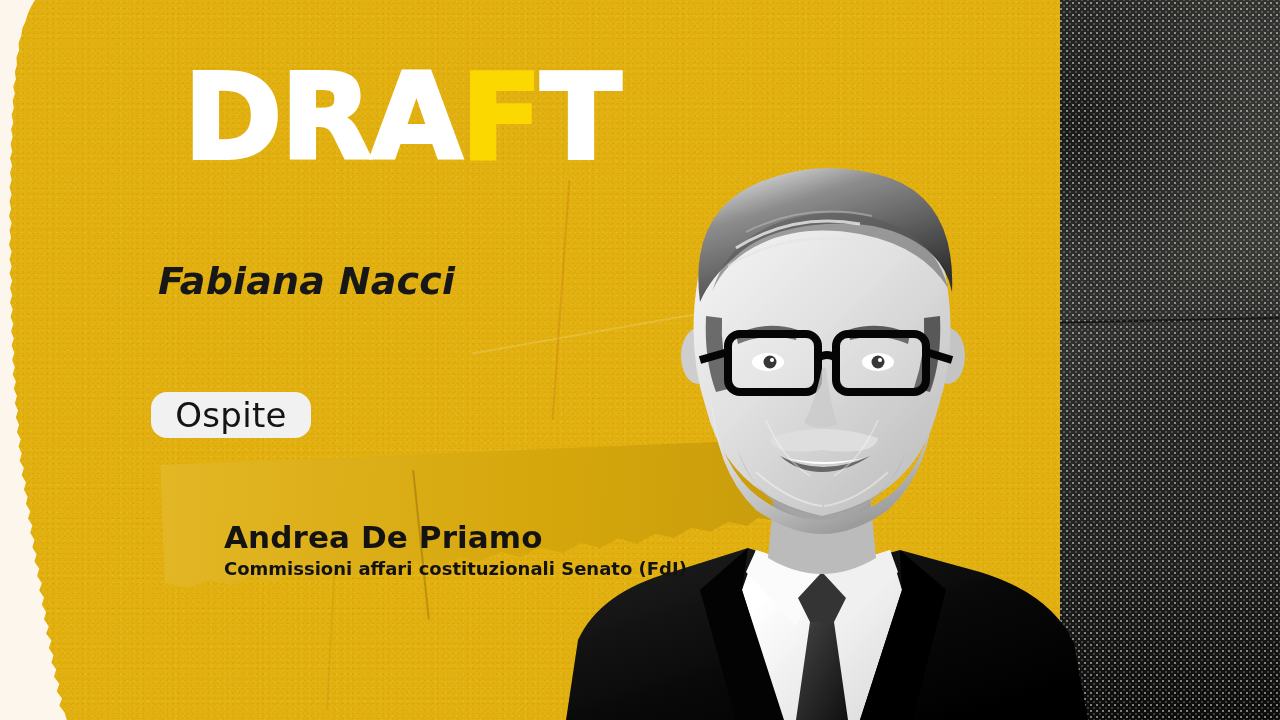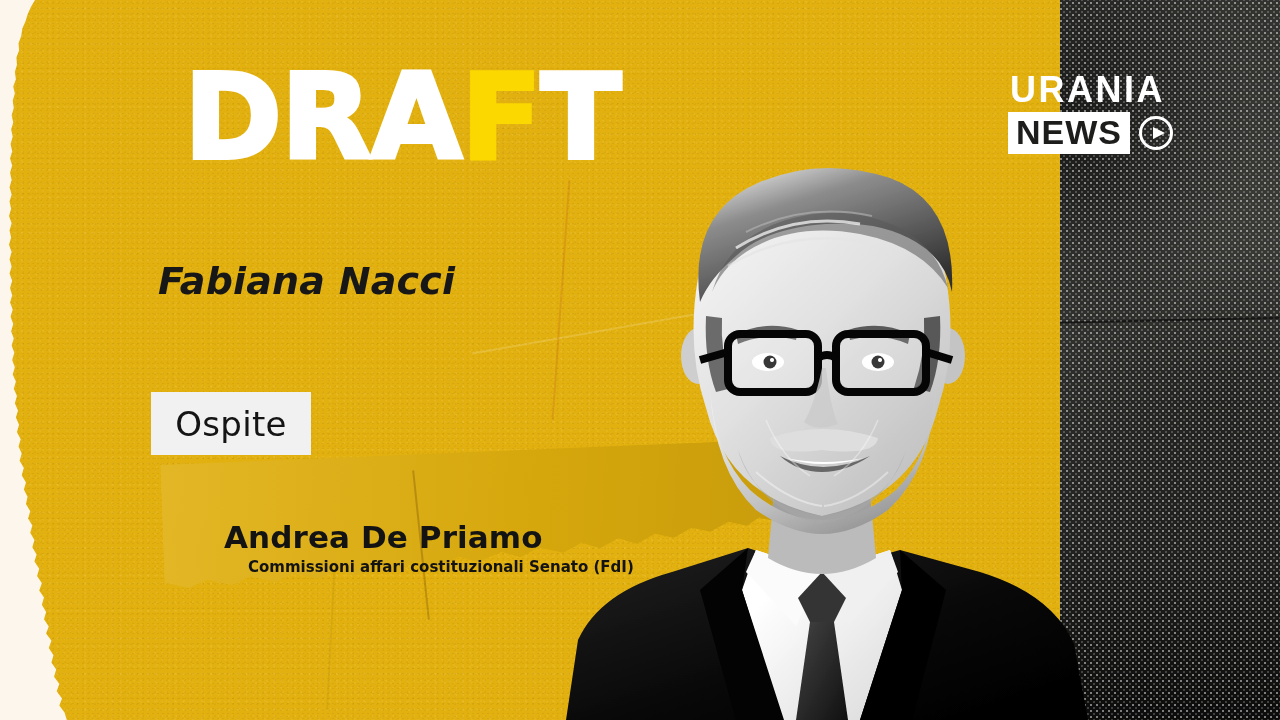--- a/index.html
+++ b/index.html
@@ -255,26 +255,27 @@
     line-height:1.15;
     letter-spacing:.2px;
     margin-top:2px;
     font-style:italic;
   }
 
   
   .ospite {
     position:absolute;
     left:151px; top:392px;
-    width:160px; height:63px;
+    width:160px; height:46px;
     background:#f1f1f1;
     display:flex;
     align-items:center;
     justify-content:center;
     z-index:30;
+    border-radius:16px;
   }
   .ospite span {
     font-family:"DejaVu Sans", sans-serif;
     font-size:34px;
     font-weight:400;
     color:#141414;
     letter-spacing:.3px;
   }
 
   
@@ -334,25 +335,24 @@
   .guest-name {
     font-family:"DejaVu Sans", sans-serif;
     font-weight:700;
     font-size:31px;
     line-height:1.1;
     letter-spacing:.1px;
   }
   .guest-role {
     font-family:"DejaVu Sans", sans-serif;
     font-weight:700;
-    font-size:15px;
+    font-size:18px;
     line-height:1.2;
     margin-top:4px;
     letter-spacing:0;
-    margin-left:24px;
   }
 
   
   .portrait {
     position:absolute;
     left:560px; bottom:0;
     width:560px; height:600px;
     z-index:25;
     filter:grayscale(1) contrast(1.12);
   }
@@ -498,21 +498,14 @@
 
   <div class="ospite">
     <span>Ospite</span>
   </div>
 
   <div class="guest">
     <div class="guest-name">Andrea De Priamo</div>
     <div class="guest-role">Commissioni affari costituzionali Senato (FdI)</div>
   </div>
 
-  <div class="logo">
-    <div class="logo-top">URANIA</div>
-    <div class="logo-row">
-      <span class="logo-news">NEWS</span>
-      <span class="play-badge"></span>
-    </div>
-  </div>
 
 </div>
 
 </body></html>

